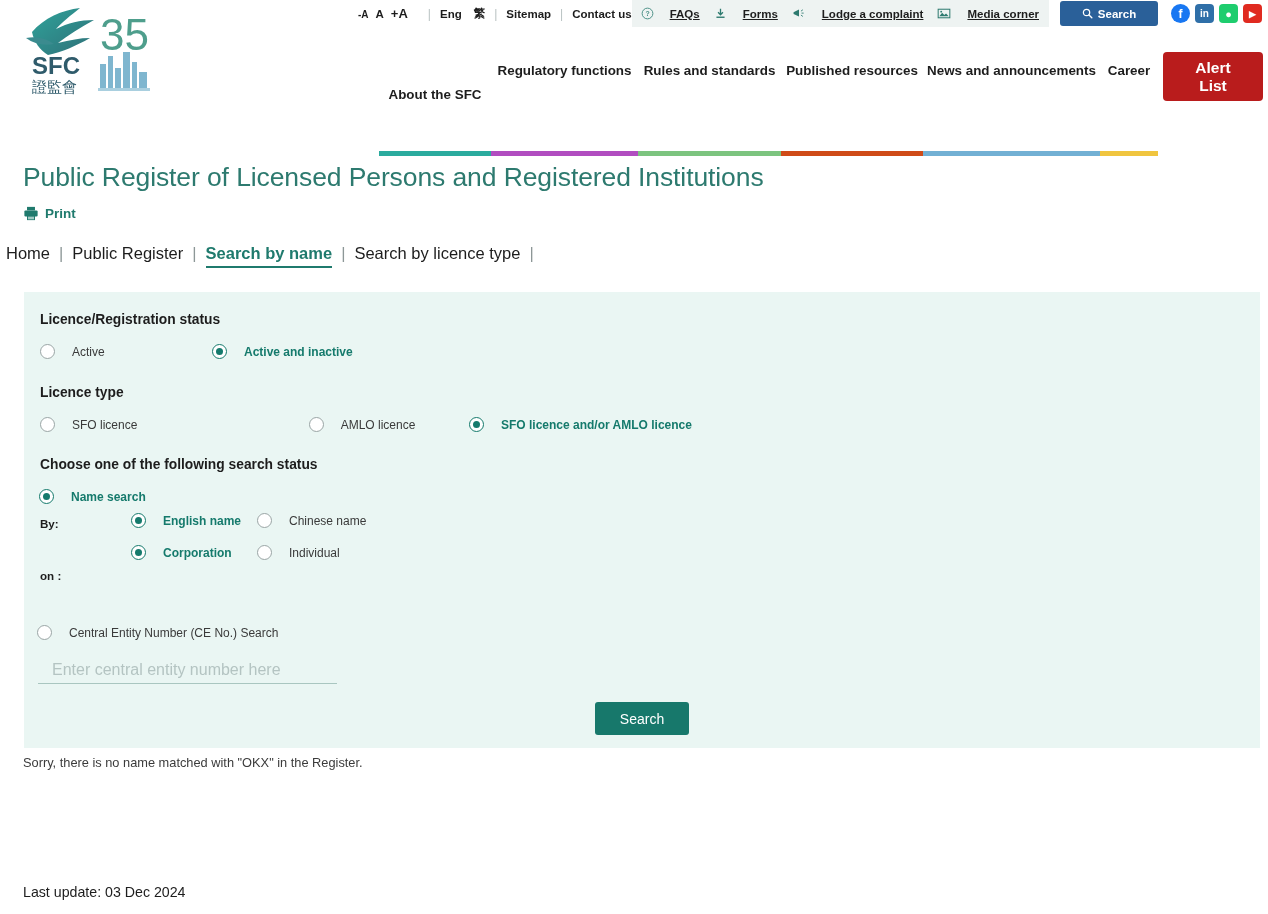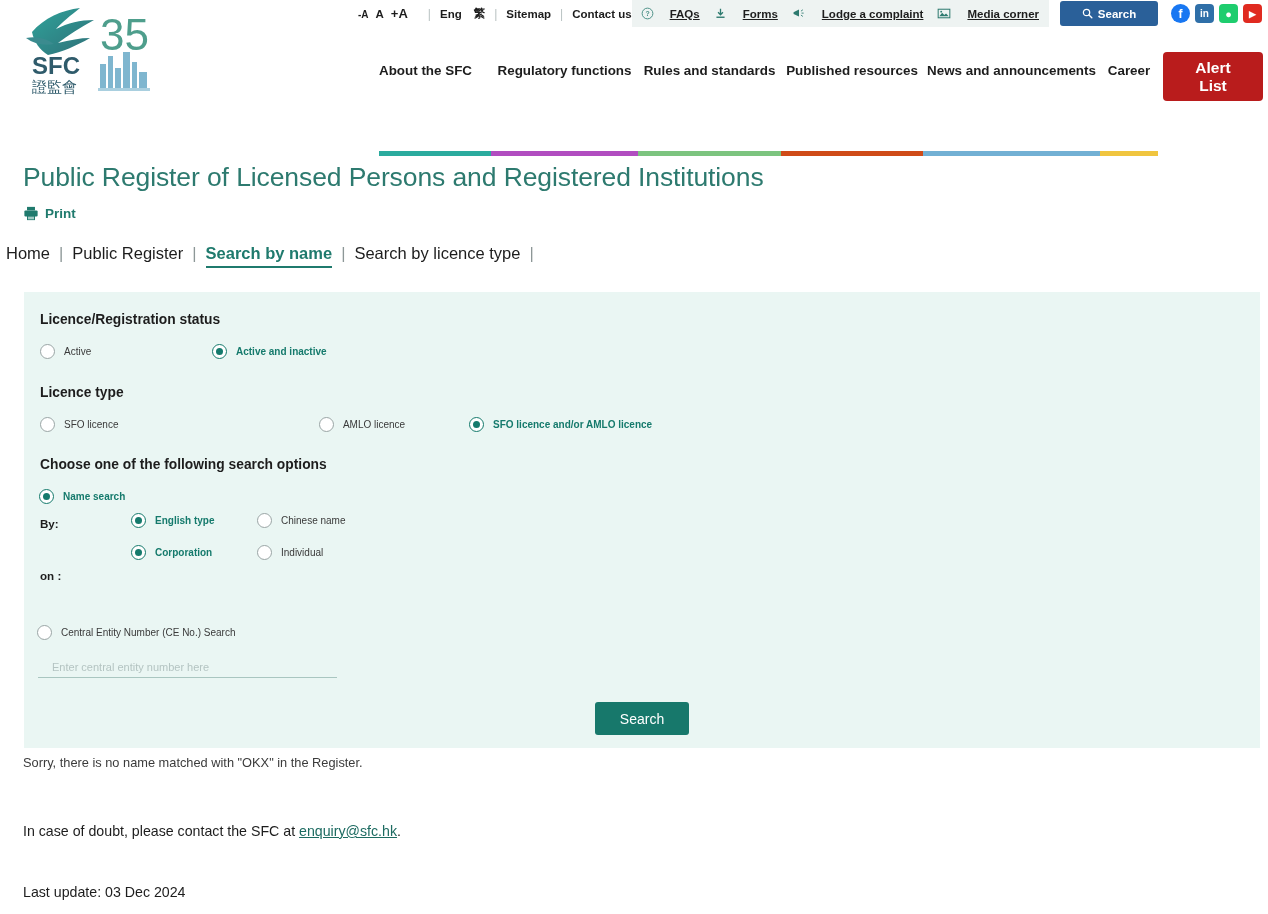--- a/index.html
+++ b/index.html
@@ -121,37 +121,37 @@
     width: 15px; height: 15px; border-radius: 50%;
     border: 1.6px solid #9aa5a5; background: #fff;
     display: inline-flex; align-items: center; justify-content: center;
     flex: 0 0 auto;
   }
   .radio.checked { border-color: #157a6c; }
   .radio.checked::after {
     content: ""; width: 7.5px; height: 7.5px; border-radius: 50%;
     background: #157a6c;
   }
-  .rlabel { margin-left: 9px; font-size: 10px; color: #3a3a3a; white-space: nowrap; }
+  .rlabel { margin-left: 17px; font-size: 12px; color: #3a3a3a; white-space: nowrap; }
   .rlabel.sel { color: #157a6c; font-weight: bold; }
 
   .sub-label {
     position: absolute; font-size: 11.6px; font-weight: bold; color: #1d1d1d;
   }
 
   .text-underline-input {
     position: absolute;
     border: none; outline: none; background: transparent;
     border-bottom: 1.6px solid #157a6c;
     font-family: "Liberation Sans", sans-serif;
     font-size: 14.5px; color: #333; padding: 2px 6px 4px 14px;
   }
   .text-underline-input.muted {
     border-bottom: 1.3px solid #a9c6c0;
-    color: #1d4ed8; font-size: 11px;
+    color: #1d4ed8; font-size: 16px;
   }
   .text-underline-input.muted::placeholder { color: #b4c4c2; opacity: 1; }
 
   .search-submit {
     position: absolute; left: 571px; top: 410px;
     width: 94px; height: 33px; border: none; border-radius: 3px;
     background: #17786b; color: #fff;
     font-family: "Liberation Sans", sans-serif;
     font-size: 14px; cursor: pointer;
   }
@@ -266,21 +266,21 @@
       <rect x="105" y="50" width="7" height="36"></rect>
       <rect x="114" y="60" width="5" height="26"></rect>
       <rect x="121" y="70" width="8" height="16"></rect>
     </g>
     <rect x="80" y="86" width="52" height="3" fill="#a9cfdf"></rect>
   </svg>
 </div>
 
 <div class="mainnav">
   <div class="nav-items">
-    <a class="nav-item" href="#" style="width:112px;text-align:left;">About the SFC</a>
+    <a class="nav-item" href="#" style="width:112px;text-align:center;margin-top:24px;">About the SFC</a>
     <a class="nav-item" href="#" style="width:147px;text-align:center;">Regulatory functions</a>
     <a class="nav-item" href="#" style="width:143px;text-align:center;">Rules and standards</a>
     <a class="nav-item" href="#" style="width:142px;text-align:center;">Published resources</a>
     <a class="nav-item" href="#" style="width:177px;text-align:center;">News and announcements</a>
     <a class="nav-item" href="#" style="width:58px;text-align:center;">Career</a>
   </div>
   <div class="nav-bars">
     <div class="nav-bar-seg" style="width:112px;background:#2bab9e;"></div>
     <div class="nav-bar-seg" style="width:147px;background:#b14dc0;"></div>
     <div class="nav-bar-seg" style="width:143px;background:#7cc47f;"></div>
@@ -345,34 +345,34 @@
     <label class="rwrap" style="width:214px;justify-content:center;">
       <span class="radio"></span>
       <span class="rlabel">AMLO licence</span>
     </label>
     <label class="rwrap">
       <span class="radio checked"></span>
       <span class="rlabel sel">SFO licence and/or AMLO licence</span>
     </label>
   </div>
 
-  <div class="sec-title" style="left:16px; top:165px;">Choose one of the following search options</div>
+  <div class="sec-title" style="left:16px; top:165px;">Choose one of the following search status</div>
 
   <div class="radio-row" style="left:15px; top:197px;">
     <label class="rwrap">
       <span class="radio checked"></span>
       <span class="rlabel sel">Name search</span>
     </label>
   </div>
 
   <div class="sub-label" style="left:16px; top:225px;">By:</div>
   <div class="radio-row" style="left:107px; top:221px;">
     <label class="rwrap" style="width:126px;">
       <span class="radio checked"></span>
-      <span class="rlabel sel">English type</span>
+      <span class="rlabel sel">English name</span>
     </label>
     <label class="rwrap">
       <span class="radio"></span>
       <span class="rlabel">Chinese name</span>
     </label>
   </div>
 
   <div class="sub-label" style="left:16px; top:257px;margin-top:20px;">on :</div>
   <div class="radio-row" style="left:107px; top:253px;">
     <label class="rwrap" style="width:126px;">
@@ -396,18 +396,15 @@
   <input class="text-underline-input muted" style="left: 14px; top: 367px; width: 299px;" placeholder="Enter central entity number here">
 
   <button class="search-submit">Search</button>
 
  </div>
 </div>
 
 <div class="result-msg">Sorry, there is no name matched with "OKX" in the Register.</div>
 
 <div class="footer-note">
-  <div>
-    <span>In case of doubt, please contact the SFC at </span><a href="#">enquiry@sfc.hk</a><span>.</span>
-  </div>
 </div>
 
 <div class="last-update">Last update: 03 Dec 2024</div>
 
 </body></html>

